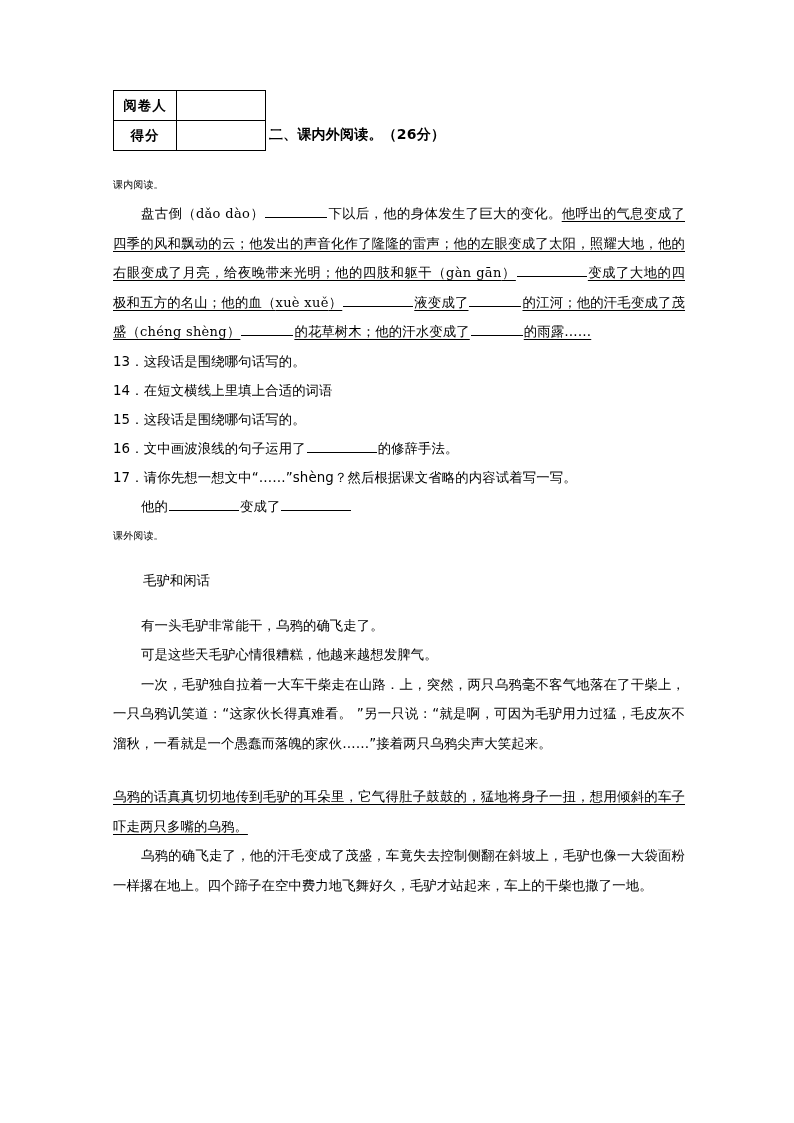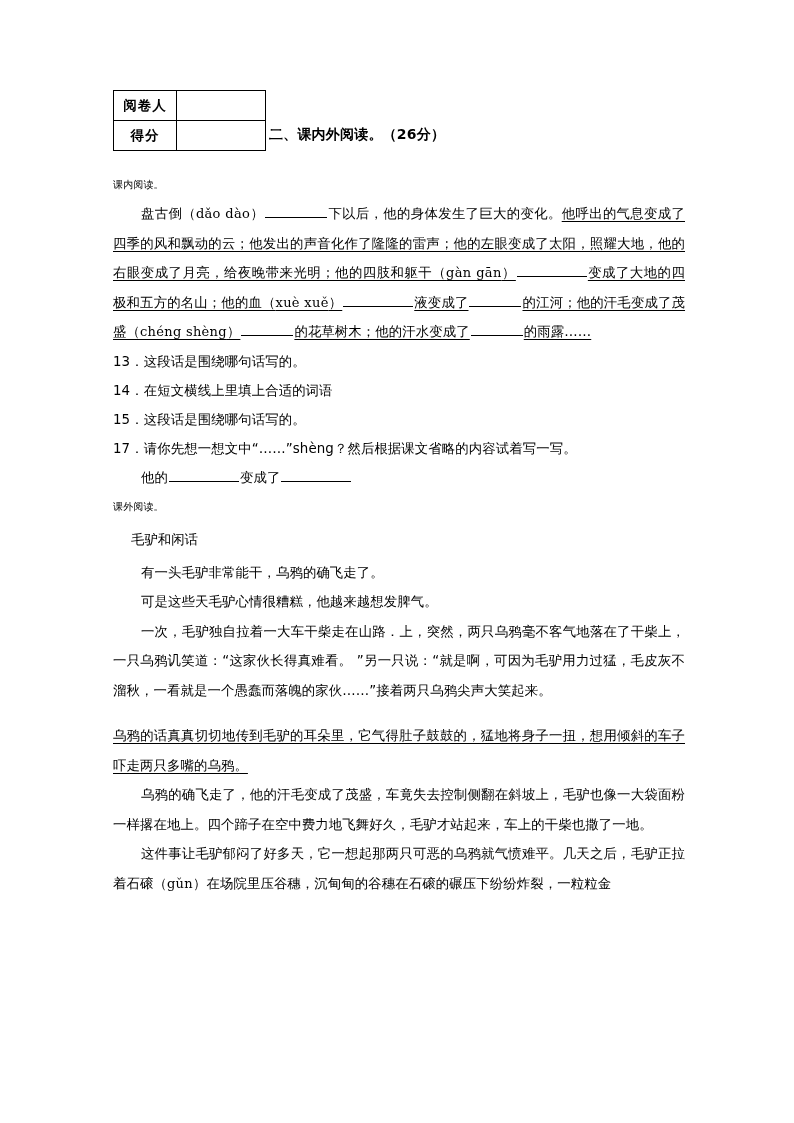--- a/index.html
+++ b/index.html
@@ -73,21 +73,21 @@
 
   .para {
     font-size: 13.4px;
     line-height: 29.5px;
     letter-spacing: 0.1px;
     text-align: justify;
     text-justify: inter-ideograph;
     text-indent: 28px;
     margin: 0;
   }
-  .para.noindent { text-indent: 0; }
+  .para.noindent { text-indent: 0; margin-top: 8px; }
 
   .q {
     font-size: 13.4px;
     line-height: 29px;
     margin: 0;
     letter-spacing: 0.1px;
   }
 
   .u { text-decoration: underline; text-underline-offset: 2.5px; }
 
@@ -107,21 +107,21 @@
     font-family: "DejaVu Serif", "Liberation Serif", serif;
     font-size: 13px;
     letter-spacing: 0.3px;
   }
   .spacer-md { height: 16px; }
 
   .passage-title {
     font-size: 13.4px;
     line-height: 29px;
     text-indent: 14px;
-    margin: 4px;
+    margin: 16px;
   }
   .num { font-family: "DejaVu Sans", "Liberation Sans", sans-serif; }
 </style>
 </head>
 <body>
 
 <div class="page">
   <div class="content">
 
     <div class="header-row">
@@ -143,35 +143,35 @@
     <div class="line indent1">课内阅读。</div>
 
     <p class="para"><span>盘古倒（</span><span class="py">dǎo dào</span><span>）</span><span class="blank b-lg"></span><span>下以后，他的身体发生了巨大的变化。</span><span class="u">他呼出的气息变成了四季的风和飘动的云；他发出的声音化作了隆隆的雷声；他的左眼变成了太阳，照耀大地，他的右眼变成了月亮，给夜晚带来光明；他的四肢和躯干（</span><span class="py u">gàn gān</span><span class="u">）</span><span class="blank b-xl"></span><span class="u">变成了大地的四极和五方的名山；他的血（</span><span class="py u">xuè xuě</span><span class="u">）</span><span class="blank b-xl"></span><span class="u">液变成了</span><span class="blank b-md"></span><span class="u">的江河；他的汗毛变成了茂盛（</span><span class="py u">chéng shèng</span><span class="u">）</span><span class="blank b-md"></span><span class="u">的花草树木；他的汗水变成了</span><span class="blank b-md"></span><span class="u">的雨露……</span></p>
 
     <p class="q"><span class="num">13．</span><span>这段话是围绕哪句话写的。</span></p>
 
     <p class="q"><span class="num">14．</span><span>在短文横线上里填上合适的词语</span></p>
 
     <p class="q"><span class="num">15．</span><span>这段话是围绕哪句话写的。</span></p>
 
+    <p class="q"><span class="num">16．</span><span>文中画波浪线的句子运用了</span><span class="blank b-xl"></span><span>的修辞手法。</span></p>
 
     <p class="q"><span class="num">17．</span><span>请你先想一想文中“……”shèng？然后根据课文省略的内容试着写一写。</span></p>
 
     <p class="q" style="text-indent:28px;"><span>他的</span><span class="blank b-xl"></span><span>变成了</span><span class="blank b-xl"></span></p>
 
     <div class="line indent1">课外阅读。</div>
 
     <p class="passage-title">毛驴和闲话</p>
 
     <p class="para">有一头毛驴非常能干，乌鸦的确飞走了。</p>
     <p class="para">可是这些天毛驴心情很糟糕，他越来越想发脾气。</p>
     <p class="para">一次，毛驴独自拉着一大车干柴走在山路．上，突然，两只乌鸦毫不客气地落在了干柴上，一只乌鸦讥笑道：“这家伙长得真难看。 ”另一只说：“就是啊，可因为毛驴用力过猛，毛皮灰不溜秋，一看就是一个愚蠢而落魄的家伙……”接着两只乌鸦尖声大笑起来。</p>
 
     <div class="spacer-md"></div>
 
     <p class="para noindent u">乌鸦的话真真切切地传到毛驴的耳朵里，它气得肚子鼓鼓的，猛地将身子一扭，想用倾斜的车子吓走两只多嘴的乌鸦。</p>
 
     <p class="para">乌鸦的确飞走了，他的汗毛变成了茂盛，车竟失去控制侧翻在斜坡上，毛驴也像一大袋面粉一样撂在地上。四个蹄子在空中费力地飞舞好久，毛驴才站起来，车上的干柴也撒了一地。</p>
 
-    <p class="para"><span>这件事让毛驴郁闷了好多天，它一想起那两只可恶的乌鸦就气愤难平。几天之后，毛驴正拉着石磙（</span><span class="py">gǔn</span><span>）在场院里压谷穗，沉甸甸的谷穗在石磙的碾压下纷纷炸裂，一粒粒金</span></p>
 
   </div>
 </div>
 
 </body></html>

